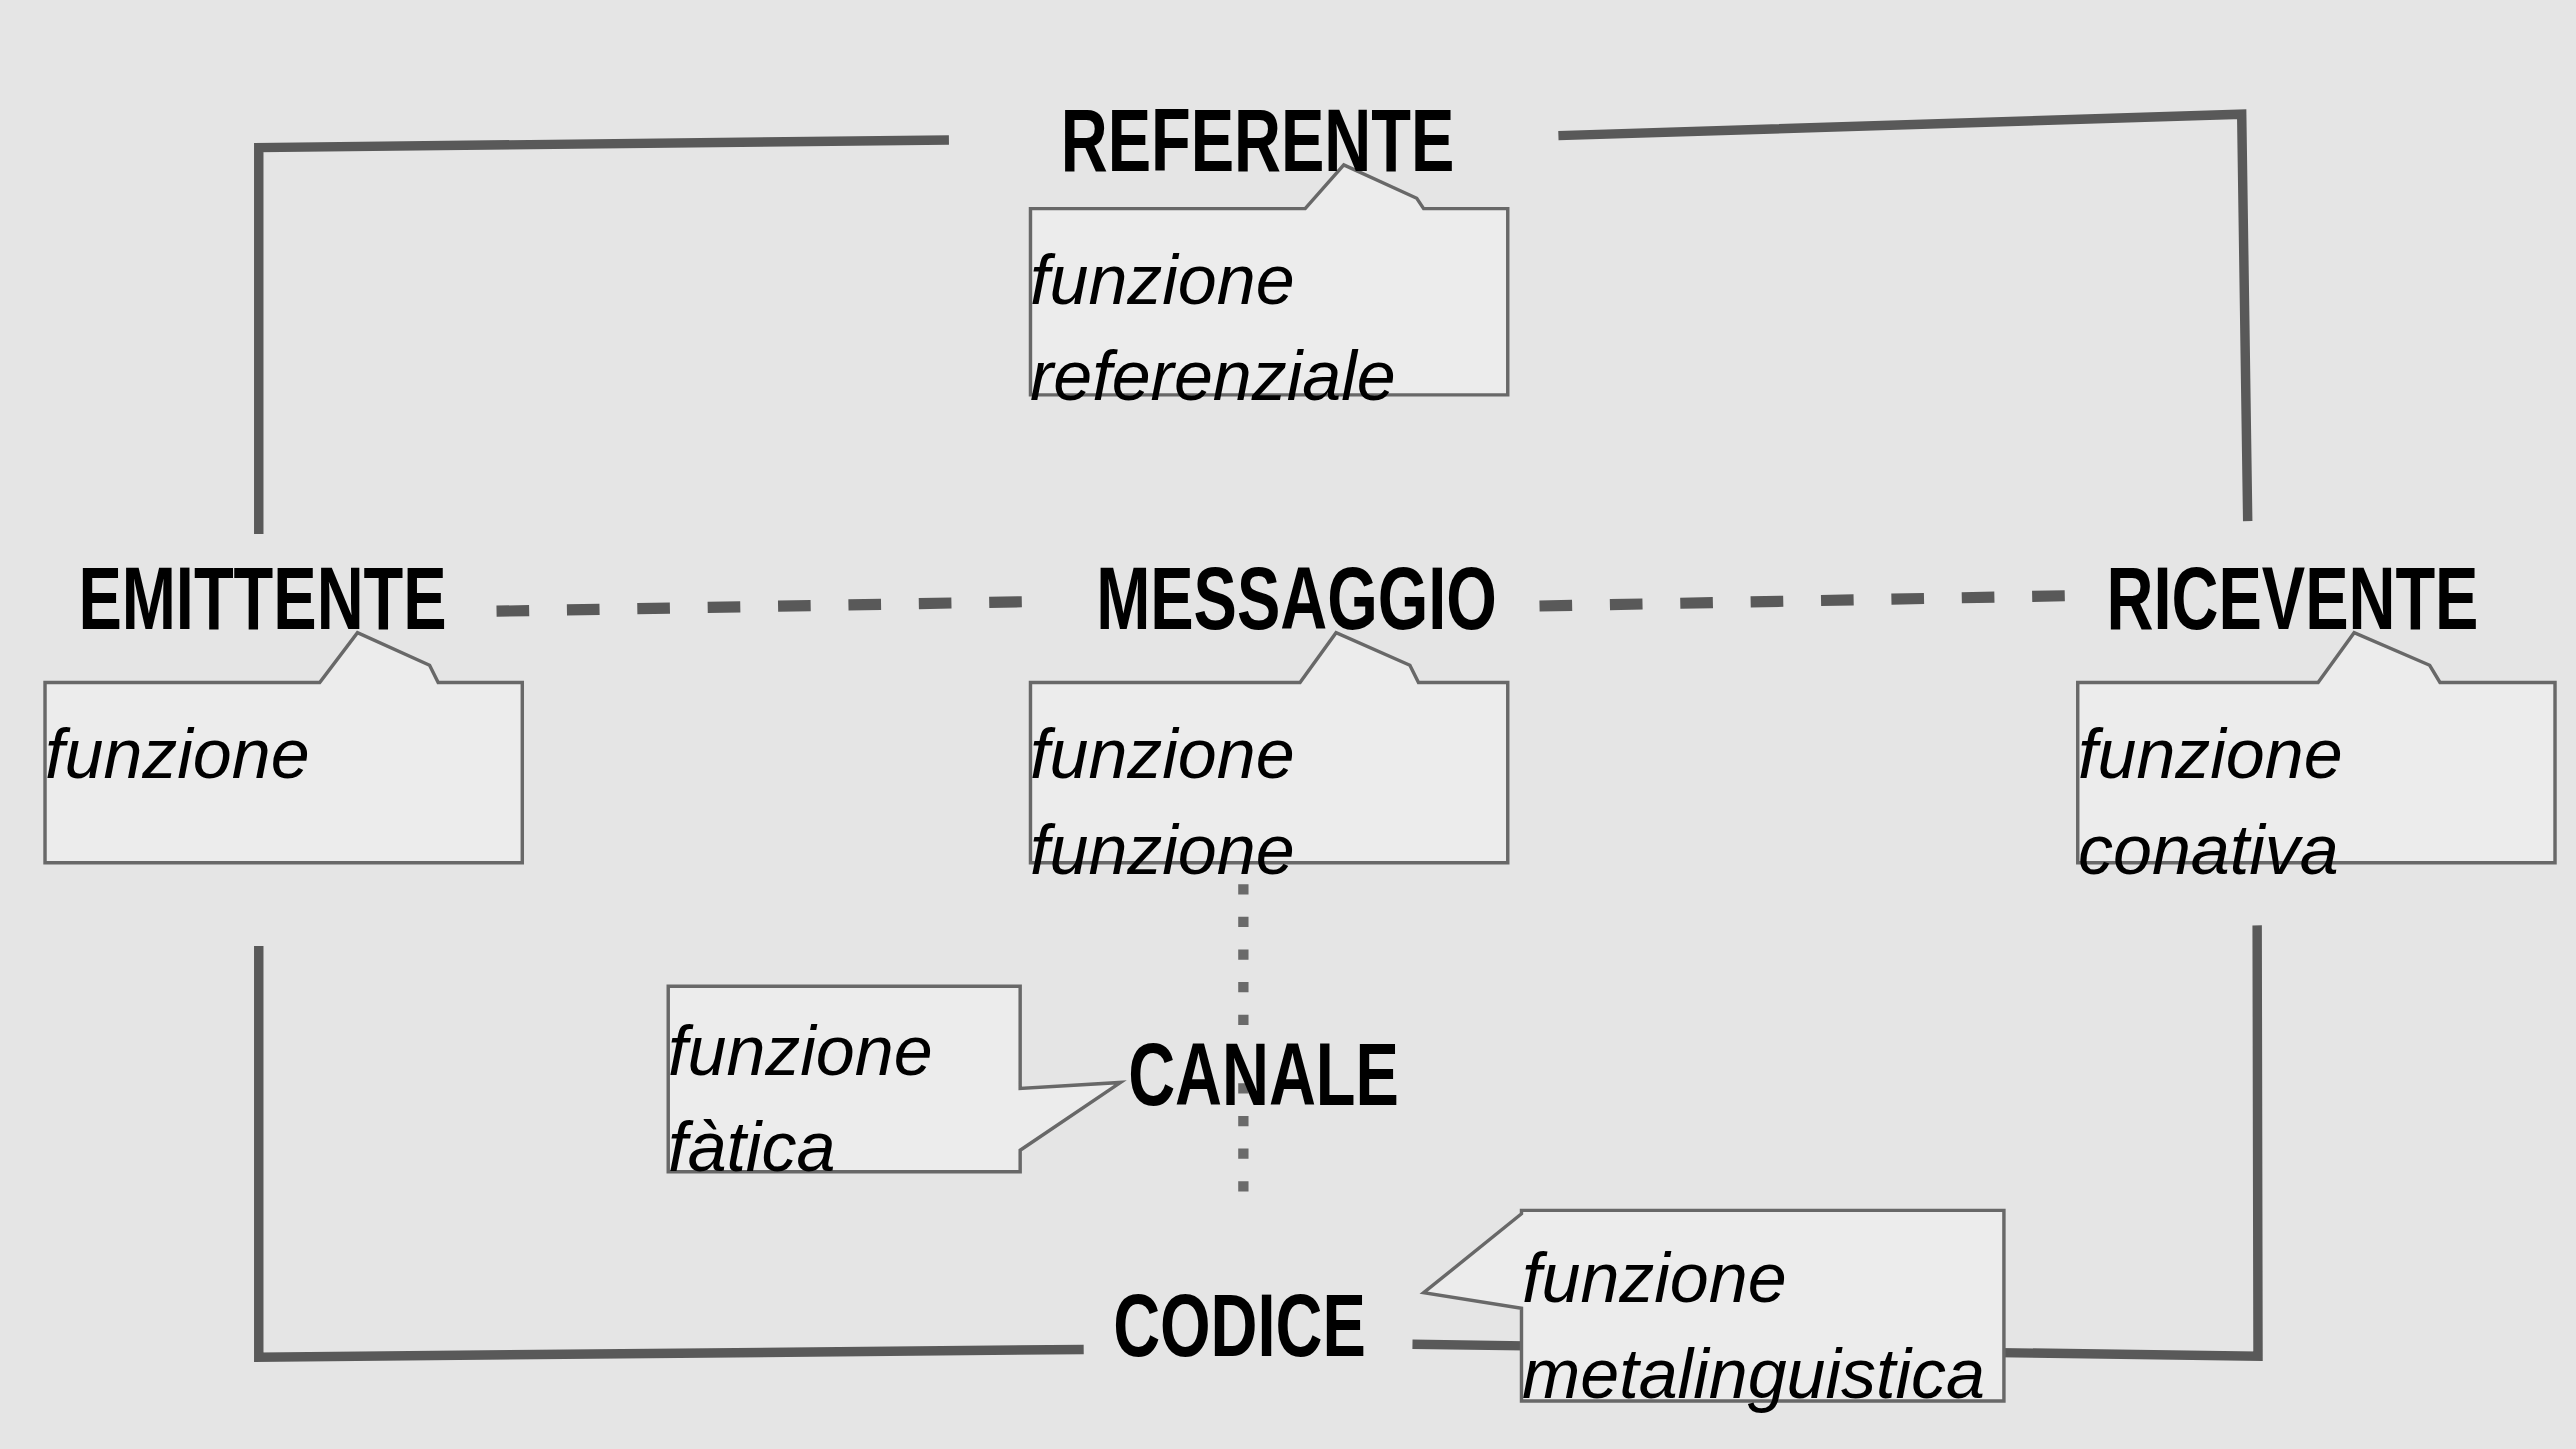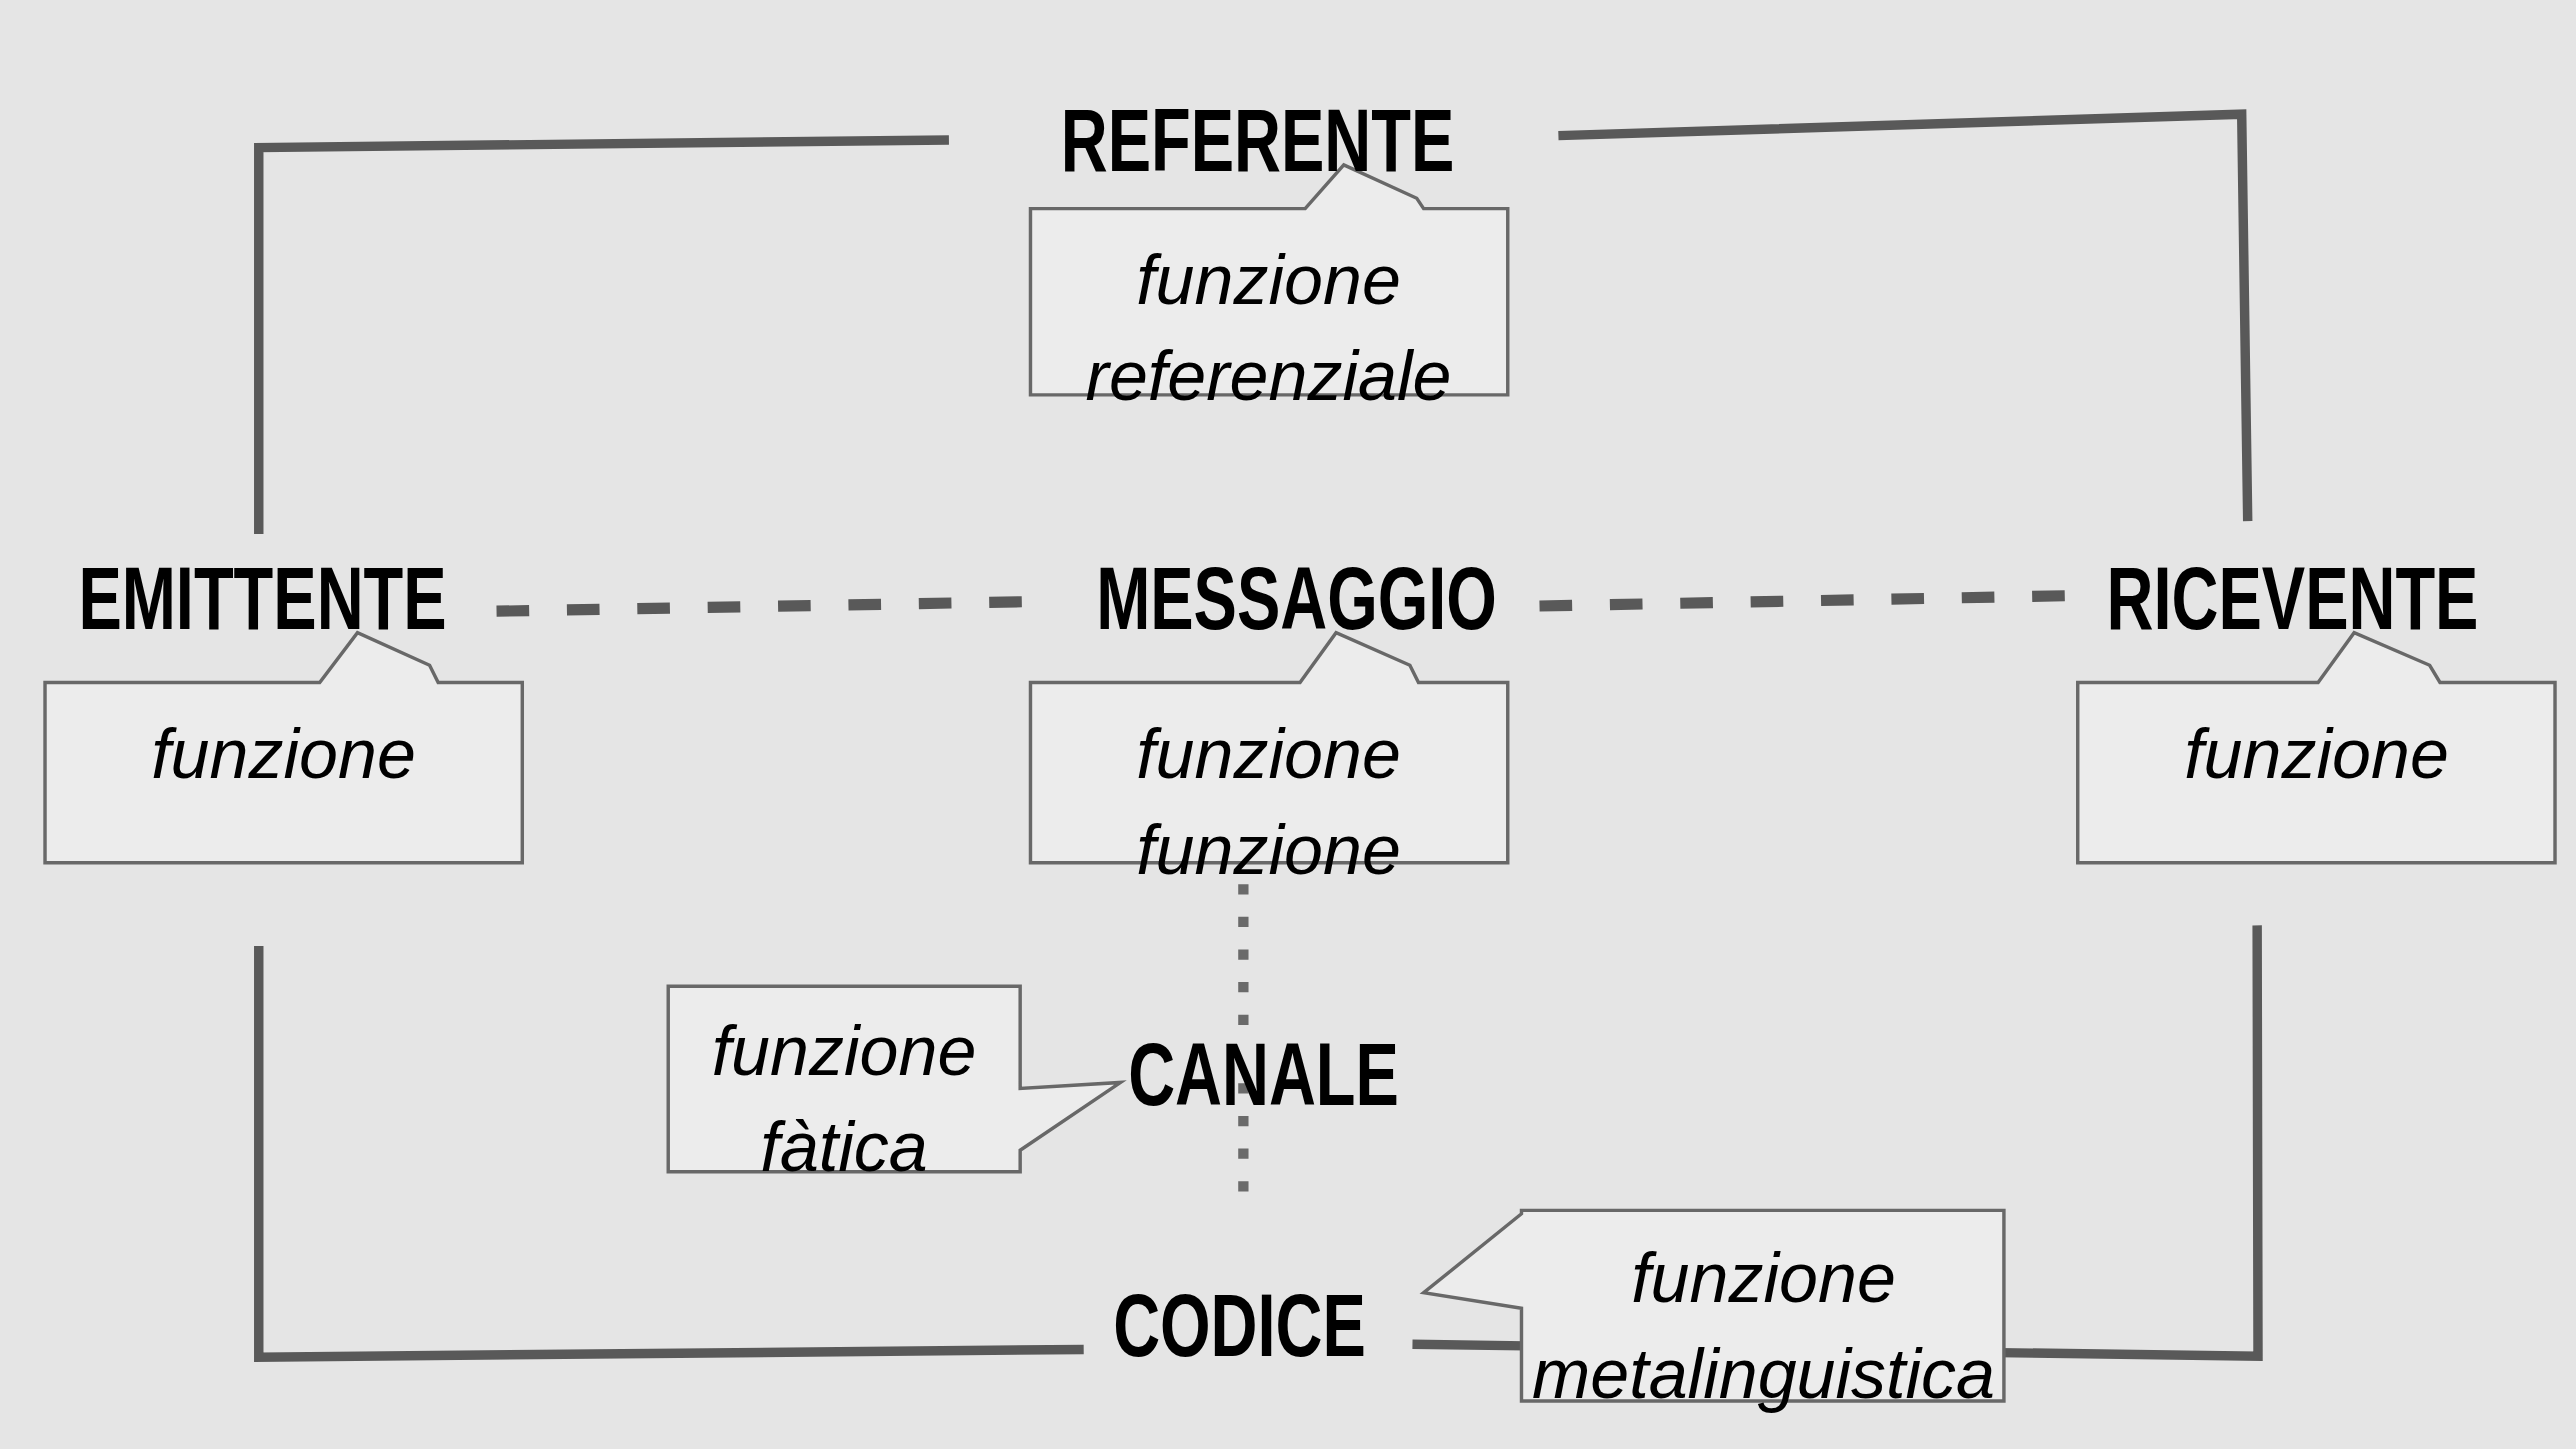--- a/index.html
+++ b/index.html
@@ -6,21 +6,21 @@
   body{font-family:"Liberation Sans", sans-serif;}
   .stage{position:relative;width:2576px;height:1449px;background:#e5e5e5;overflow:hidden;}
   .layer{position:absolute;left:0;top:0;width:2576px;height:1449px;}
   .node-label{
     position:absolute;width:601px;text-align:center;
     font-weight:bold;font-size:89px;line-height:89px;color:#000;
     transform:scaleX(0.73);transform-origin:center;
     letter-spacing:0px;white-space:nowrap;
   }
   .callout-text{
-    position:absolute;text-align:center;color:#000;
+    position:absolute;text-align:left;color:#000;
     font-style:italic;font-size:70px;line-height:96px;
   }
   .callout-text div{white-space:nowrap;}
 </style>
 </head>
 <body>
 
 <div class="stage">
 
   <svg class="layer" viewBox="0 0 3000 1688">
@@ -57,20 +57,21 @@
   </div>
   <div class="callout-text" style="left:45px;top:706px;width:477px;">
     <div>funzione</div>
   </div>
   <div class="callout-text" style="left:1030px;top:706px;width:477px;">
     <div>funzione</div>
     <div>funzione</div>
   </div>
   <div class="callout-text" style="left:2078px;top:706px;width:477px;">
     <div>funzione</div>
+    <div>conativa</div>
   </div>
   <div class="callout-text" style="left:668px;top:1003px;width:352px;">
     <div>funzione</div>
     <div>fàtica</div>
   </div>
   <div class="callout-text" style="left:1522px;top:1230px;width:483px;">
     <div>funzione</div>
     <div>metalinguistica</div>
   </div>
 

